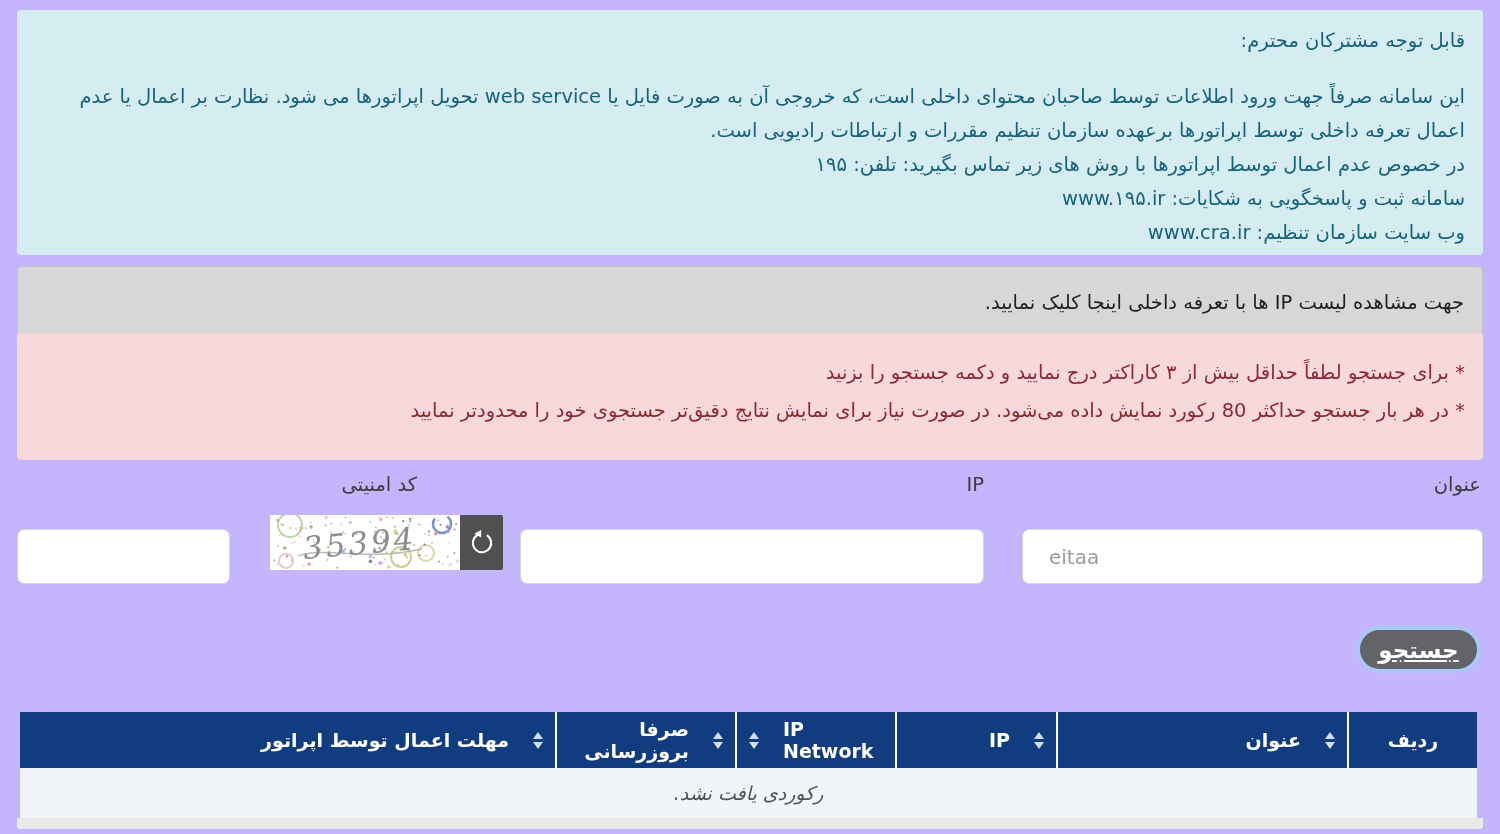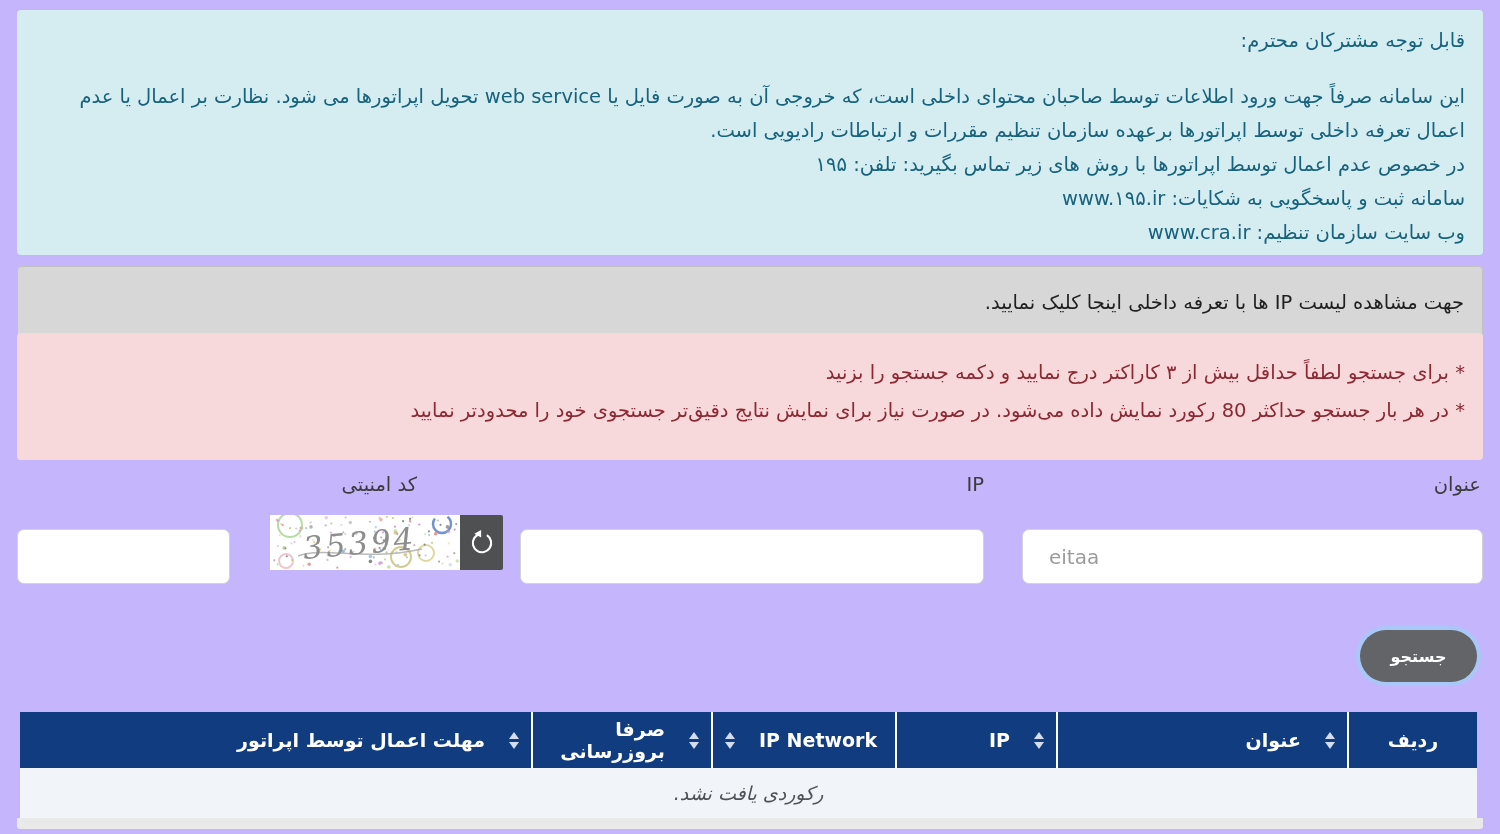--- a/index.html
+++ b/index.html
@@ -51,42 +51,43 @@
   .captcha-img {
     position:absolute; left:270px; top:515px; width:190px; height:55px;
     background:#fff; display:block;
   }
   .refresh-btn {
     position:absolute; left:460px; top:515px; width:43px; height:55px;
     background:#4e5052; border:none; display:flex; align-items:center;
     justify-content:center; cursor:pointer; border-radius:0 2px 2px 0;
   }
   .search-btn {
-    position:absolute; left:1360px; top:630px; width:117px; height:52px;
-    background:#626468; color:#fff; font-weight:bold; font-size:16px;
+    position:absolute; left:1360px; top:630px; width:117px; height:39px;
+    background:#626468; color:#fff; font-weight:bold; font-size:23px;
     border:none; border-radius:26px; cursor:pointer;
     box-shadow:0 0 0 4px #a9c8f7;
     font-family:"DejaVu Sans","Liberation Sans",sans-serif;
+    text-decoration:underline;
   }
   
   .tbl-header {
     position:absolute; left:20px; top:712px; width:1457px; height:56px;
     background:#113c80; display:flex; direction:rtl; color:#fff;
     font-size:19px; font-weight:bold;
   }
   .th {
     display:flex; align-items:center; justify-content:flex-start;
     gap:24px; padding:4px 12px; border-left:2px solid #ffffff; height:100%;
     cursor:pointer;
   }
   .th:last-child { border-left:none; }
   .th-row      { width:130px; justify-content:center; cursor:default; }
   .th-title    { width:291px; }
   .th-ip       { width:161px; }
-  .th-ipnet    { width:184px; direction:ltr; }
+  .th-ipnet    { width:160px; direction:ltr; }
   .th-updated  { width:180px; }
   .th-deadline { flex:1; }
   .sort-icon { display:flex; flex-direction:column; align-items:center; gap:3px; }
   .sort-icon .up {
     width:0; height:0; border-left:5px solid transparent;
     border-right:5px solid transparent; border-bottom:7px solid #d4ddef;
   }
   .sort-icon .down {
     width:0; height:0; border-left:5px solid transparent;
     border-right:5px solid transparent; border-top:7px solid #d4ddef;

